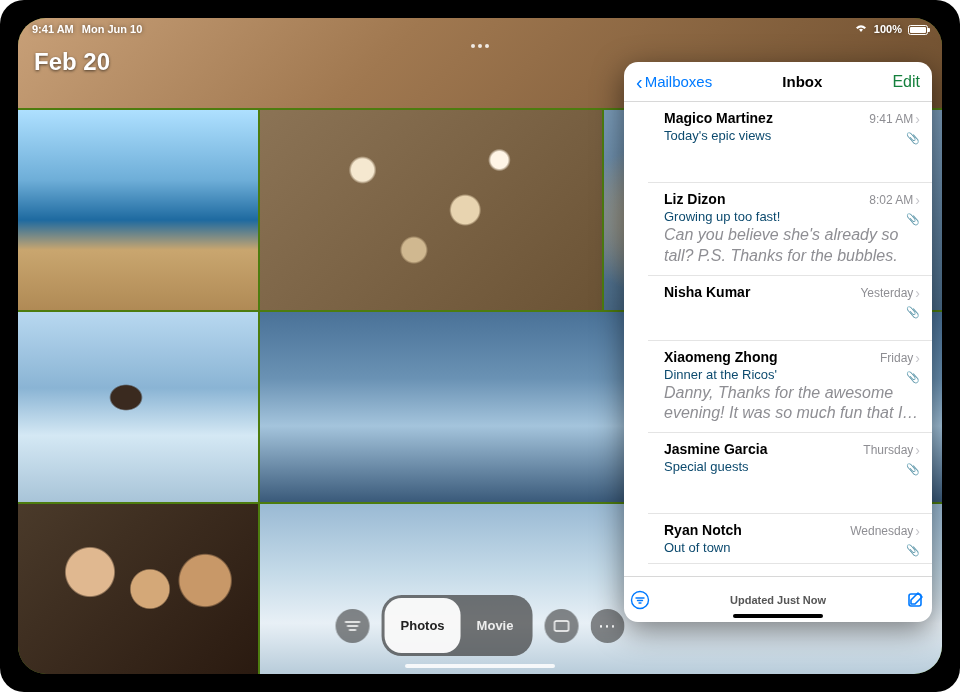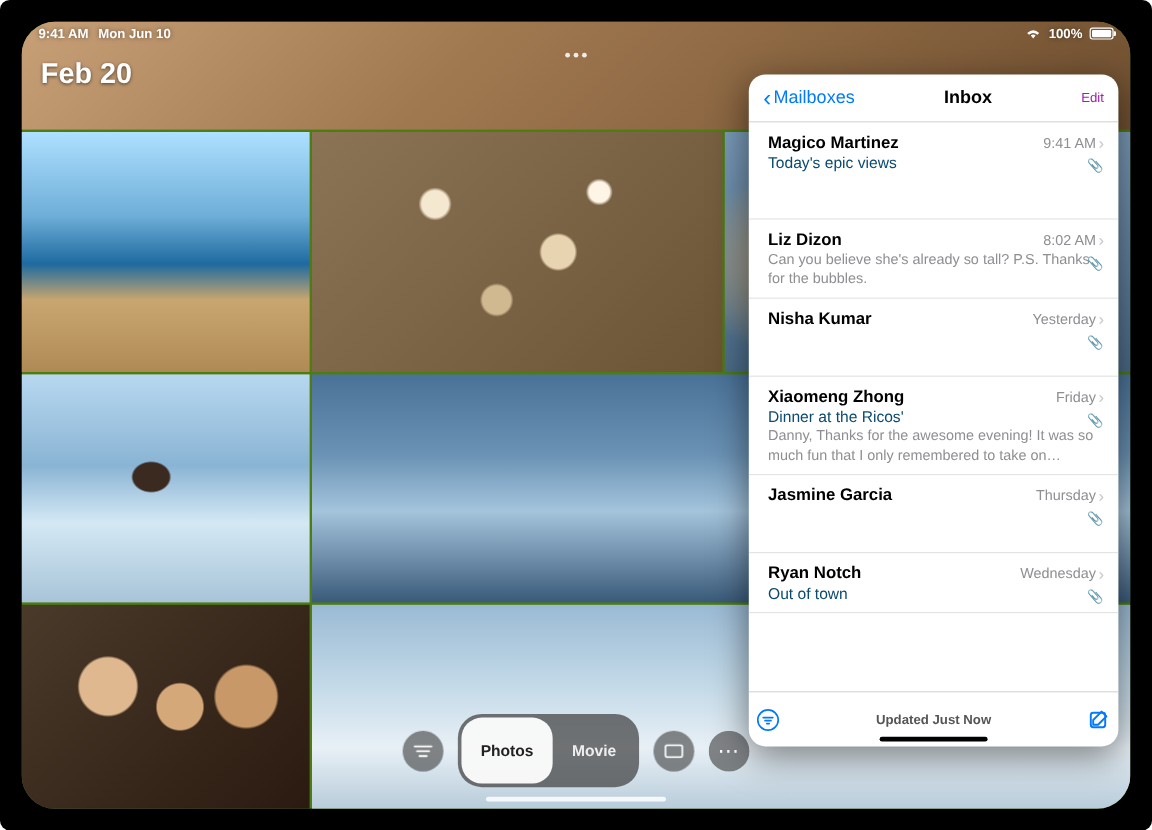--- a/index.html
+++ b/index.html
@@ -2,21 +2,21 @@
 <html><head>
 <meta charset="utf-8">
 <style>
   * { box-sizing: border-box; margin: 0; padding: 0; }
   html, body { width: 960px; height: 692px; overflow: hidden; font-family: -apple-system, "Helvetica Neue", Arial, sans-serif; background: #fff; }
 
   .device {
     position: relative;
     width: 960px; height: 692px;
     background: #000;
-    border-radius: 8px;
+    border-radius: 24px;
     padding: 18px;
   }
   .screen {
     position: relative;
     width: 100%; height: 100%;
     background: #222;
     border-radius: 28px;
     overflow: hidden;
   }
 
@@ -25,21 +25,21 @@
     position: absolute; top: 0; left: 0; right: 0;
     height: 22px;
     display: flex; align-items: center;
     padding: 0 14px;
     font-size: 11px; font-weight: 600;
     color: #fff;
     z-index: 40;
     text-shadow: 0 0 4px rgba(0,0,0,.5);
   }
   .status-left { display: flex; gap: 8px; }
-  .status-right { margin-left: auto; display: flex; align-items: flex-start; gap: 6px; }
+  .status-right { margin-left: auto; display: flex; align-items: flex-end; gap: 6px; }
   .battery {
     width: 20px; height: 10px; border: 1px solid #fff; border-radius: 2.5px; position: relative;
   }
   .battery::after { content:""; position:absolute; right:-3px; top:2px; width:2px; height:4px; background:#fff; border-radius:0 1px 1px 0;}
   .battery-fill { position:absolute; left:1px; top:1px; bottom:1px; right:1px; background:#fff; border-radius:1px;}
 
   
   .photos-app {
     position: absolute; inset: 0;
     background: #4d7c0f;
@@ -132,34 +132,34 @@
     overflow:hidden;
     z-index: 30;
   }
   .mail-header {
     height: 40px; display:flex; align-items:center; justify-content:space-between;
     padding: 0 12px; border-bottom: .5px solid #d8d8d8;
     flex-shrink:0;
   }
   .mail-back { display:flex; align-items:center; color:#007aff; font-size:15px; gap:2px;}
   .mail-title { font-size:15px; font-weight:600; color:#000; }
-  .mail-edit { color:#a21caf; font-size:11px;}
-
-  .mail-list { flex:1; overflow:hidden; }
+  .mail-edit { color:#15803d; font-size:16px;}
+
+  .mail-list { flex:1; overflow:hidden;padding-left:24px; }
   .mail-item {
     padding: 8px 12px 8px 16px;
     border-bottom: .5px solid #e4e4e4;
     position:relative;
   }
   .mail-row1 { display:flex; justify-content:space-between; align-items:baseline;}
   .mail-sender { font-size:14px; font-weight:700; color:#000;}
   .mail-date { font-size:12px; color:#8e8e93; display:flex; align-items:center; gap:2px;}
   .mail-subject { font-size:13px; color:#0c4a6e; margin-top:1px;}
-  .mail-preview { font-size:12px; color:#8e8e93; line-height:1.3; margin-top:1px;
-                  display:-webkit-box; -webkit-line-clamp:2; -webkit-box-orient:vertical; overflow:hidden; min-height: 30px;}
+  .mail-preview { font-size:16px; color:#8e8e93; line-height:1.3; margin-top:1px;
+                  display:-webkit-box; -webkit-line-clamp:2; -webkit-box-orient:vertical; overflow:hidden; min-height: 30px; font-style: italic;}
   .chev { color:#c7c7cc; font-size:14px;}
   .attach-icon { color:#8e8e93; font-size:11px; position:absolute; right:12px; top:30px;}
 
   .mail-footer {
     height: 46px; border-top:.5px solid #d8d8d8;
     display:flex; align-items:center; justify-content:space-between;
     padding: 0 3px; flex-shrink:0; position:relative;text-decoration:underline;
   }
   .mail-footer .status { position:absolute; left:50%; transform:translateX(-50%); font-size:11px; color:#555; font-weight:600;}
   .mail-footer .icon-btn { color:#007aff; font-size:18px; width:26px;height:26px; display:flex;align-items:center;justify-content:center;}
@@ -255,20 +255,21 @@
             <span class="attach-icon">📎</span>
           </div>
           <div class="mail-item">
             <div class="mail-row1">
               <span class="mail-sender">Liz Dizon</span>
               <span class="mail-date">
                 <span class="dtxt">8:02 AM</span>
                 <span class="chev">›</span>
               </span>
             </div>
+            <div class="mail-subject">Growing up too fast!</div>
             <div class="mail-preview">Can you believe she's already so tall? P.S. Thanks for the bubbles.</div>
             <span class="attach-icon">📎</span>
           </div>
           <div class="mail-item">
             <div class="mail-row1">
               <span class="mail-sender">Nisha Kumar</span>
               <span class="mail-date">
                 <span class="dtxt">Yesterday</span>
                 <span class="chev">›</span>
               </span>
@@ -289,20 +290,21 @@
             <span class="attach-icon">📎</span>
           </div>
           <div class="mail-item">
             <div class="mail-row1">
               <span class="mail-sender">Jasmine Garcia</span>
               <span class="mail-date">
                 <span class="dtxt">Thursday</span>
                 <span class="chev">›</span>
               </span>
             </div>
+            <div class="mail-subject">Special guests</div>
             <div class="mail-preview">&nbsp;</div>
             <span class="attach-icon">📎</span>
           </div>
           <div class="mail-item">
             <div class="mail-row1">
               <span class="mail-sender">Ryan Notch</span>
               <span class="mail-date">
                 <span class="dtxt">Wednesday</span>
                 <span class="chev">›</span>
               </span>

